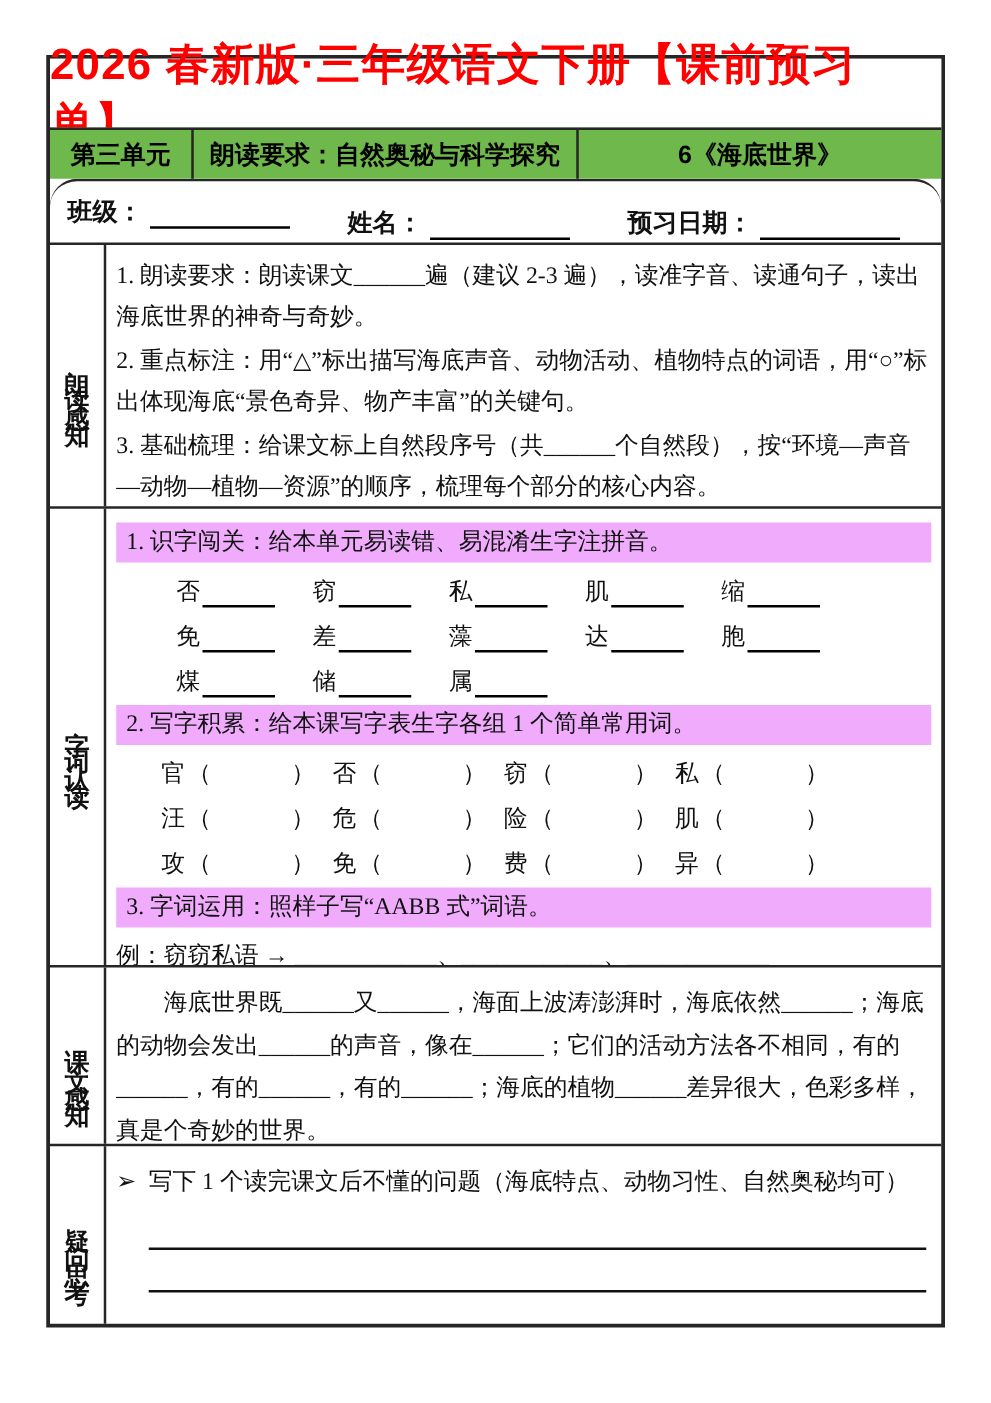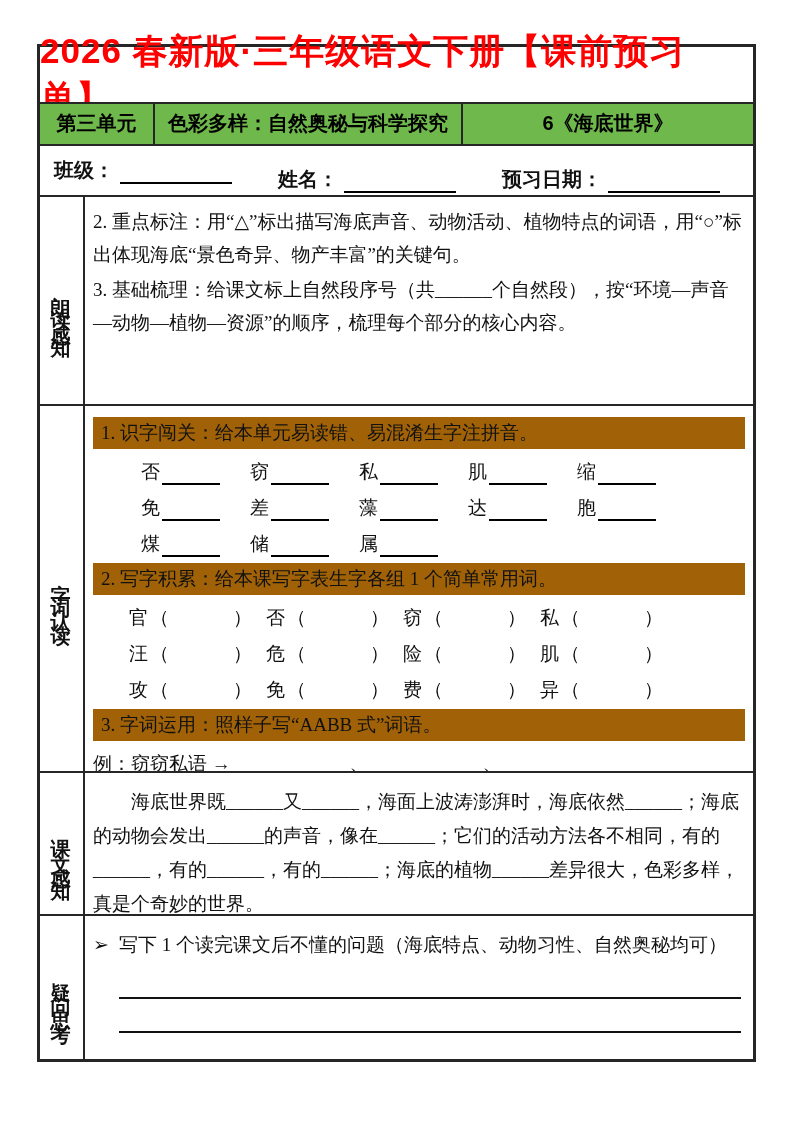--- a/index.html
+++ b/index.html
@@ -30,21 +30,21 @@
   .row-unit .cell { display:flex; align-items:center; justify-content:center; }
   .unit-name  { width:115px; border-right:2px solid #262626; }
   .unit-theme { width:308px; border-right:2px solid #262626; }
   .unit-lesson{ flex:1; }
 
   
   .row-info {
     height:52px; border-top:2px solid #262626;
     display:flex; align-items:center; gap:0;
     font-family:"Liberation Sans","DejaVu Sans",sans-serif;
-    font-weight:bold; font-size:20px; padding:0 14px;
+    font-weight:bold; font-size:20px; padding:0 14px;border-radius:22px;
   }
   .info-field { display:flex; align-items:flex-end; }
   .info-field + .info-field { margin-left:46px;margin-top:18px; }
   .blank-line {
     display:inline-block; width:112px; height:22px;
     border-bottom:2px solid #000; margin-left:6px;
   }
 
   
   .section { display:flex; border-top:2px solid #262626; }
@@ -58,21 +58,21 @@
   }
   .section-body { flex:1; padding:8px 8px 4px 8px; font-size:19px; overflow:hidden; }
 
   .sec-langdu { height:211px; }
   .sec-zici   { height:367px; }
   .sec-kewen  { height:143px; }
   .sec-yiwen  { height:146px; }
   .langdu-item { line-height:33px; margin-bottom:2px; }
 
   .task-title {
-    background:#a16207; padding:3px 8px; margin:3px 0 4px 0;
+    background:#f0abfc; padding:3px 8px; margin:3px 0 4px 0;
     line-height:26px; display:block;
   }
   .char-row {
     display:flex; align-items:flex-end; margin:6px 0 6px 48px; height:30px;
   }
   .char-item { display:flex; align-items:flex-end; margin-right:30px; }
   .pinyin-blank {
     display:inline-block; width:58px; height:20px;
     border-bottom:2px solid #000; margin-left:2px;
   }
@@ -97,21 +97,21 @@
 </style>
 </head>
 <body>
 
 <div class="sheet">
 
   <div class="row-title">2026 春新版·三年级语文下册【课前预习单】</div>
 
   <div class="row-unit">
     <div class="cell unit-name">第三单元</div>
-    <div class="cell unit-theme">色彩多样：自然奥秘与科学探究</div>
+    <div class="cell unit-theme">朗读要求：自然奥秘与科学探究</div>
     <div class="cell unit-lesson">6《海底世界》</div>
   </div>
 
   <div class="row-info">
     <div class="info-field">
       <span>班级：</span>
       <span class="blank-line"></span>
     </div>
     <div class="info-field">
       <span>姓名：</span>
@@ -119,20 +119,21 @@
     </div>
     <div class="info-field">
       <span>预习日期：</span>
       <span class="blank-line"></span>
     </div>
   </div>
 
   <div class="section sec-langdu">
     <div class="side-label">朗读感知</div>
     <div class="section-body">
+      <div class="langdu-item">1. 朗读要求：朗读课文______遍（建议 2-3 遍），读准字音、读通句子，读出海底世界的神奇与奇妙。</div>
       <div class="langdu-item">2. 重点标注：用“△”标出描写海底声音、动物活动、植物特点的词语，用“○”标出体现海底“景色奇异、物产丰富”的关键句。</div>
       <div class="langdu-item">3. 基础梳理：给课文标上自然段序号（共______个自然段），按“环境—声音—动物—植物—资源”的顺序，梳理每个部分的核心内容。</div>
     </div>
   </div>
 
   <div class="section sec-zici">
     <div class="side-label">字词认读</div>
     <div class="section-body">
 
       <span class="task-title">1. 识字闯关：给本单元易读错、易混淆生字注拼音。</span>

